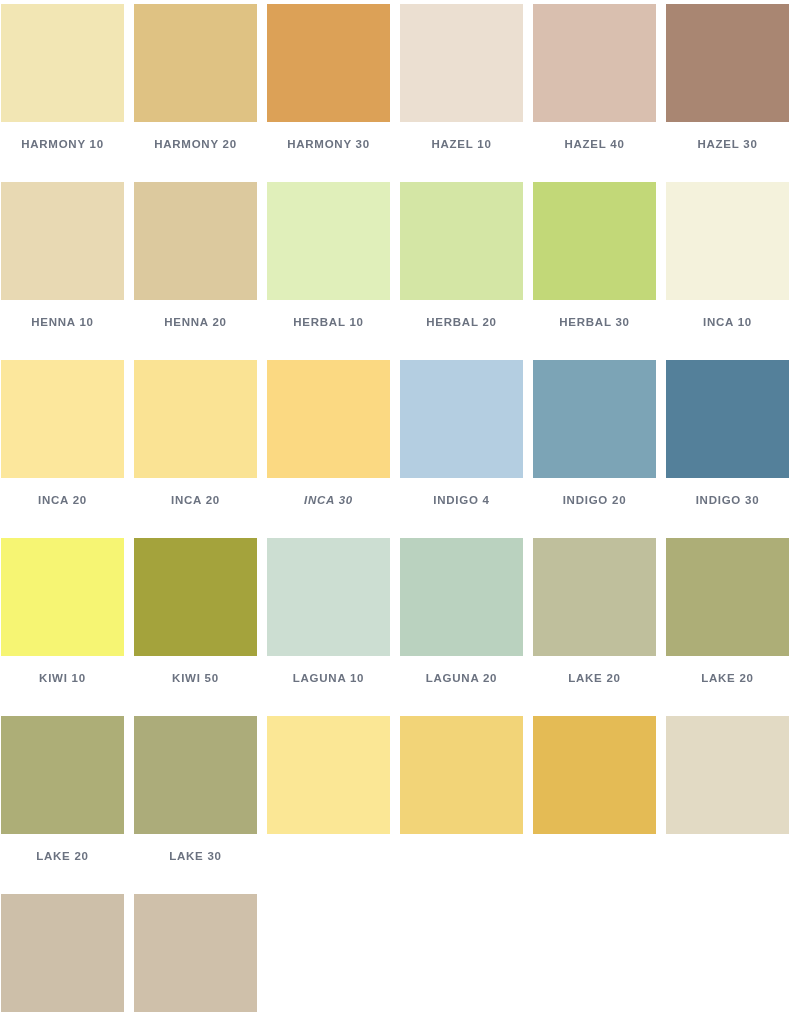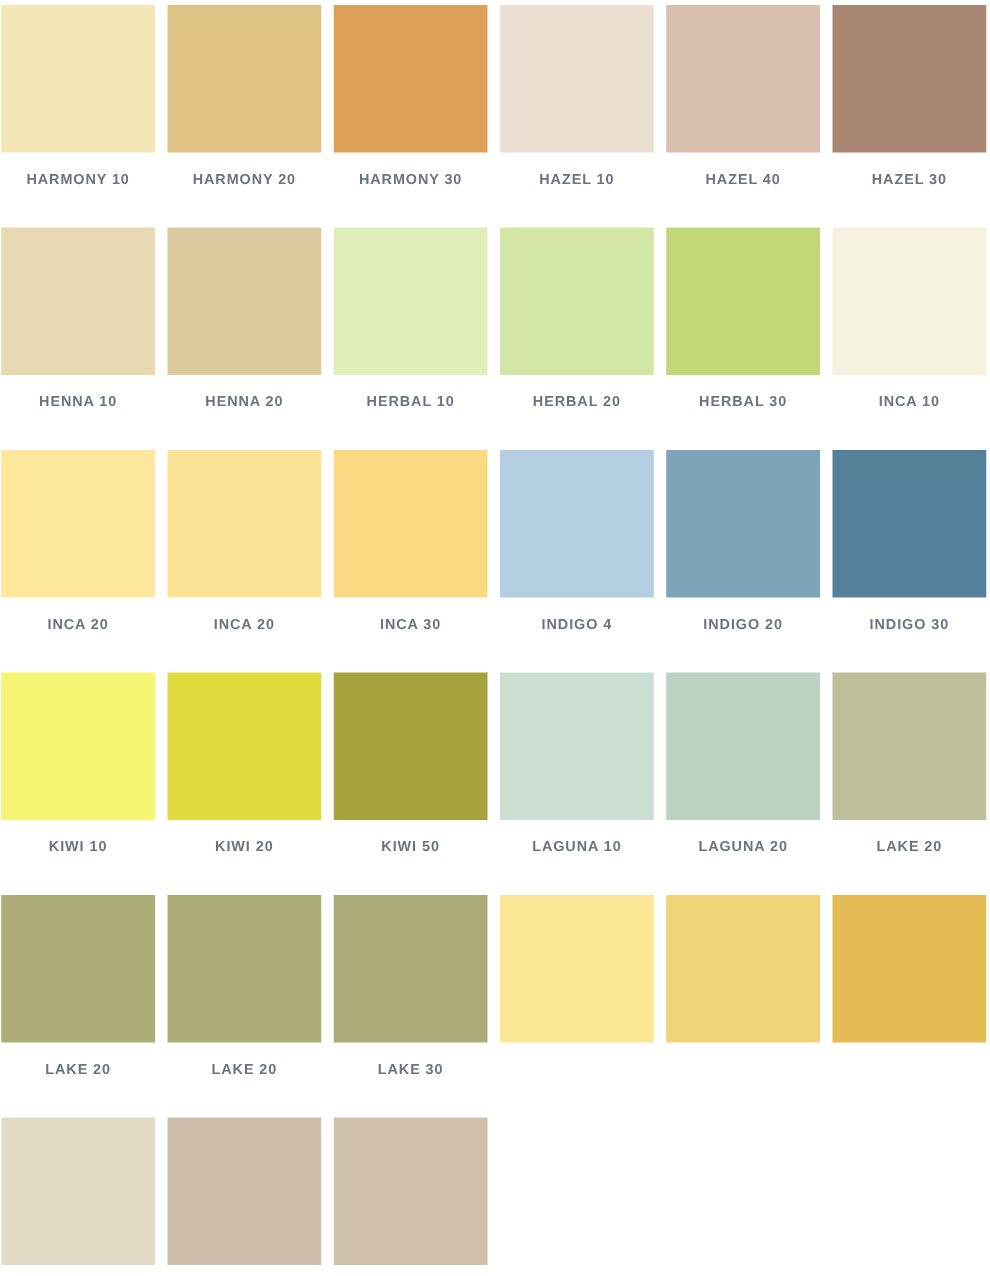--- a/index.html
+++ b/index.html
@@ -119,21 +119,21 @@
     <span class="swatch-label" style="color: rgb(107, 114, 128);">INCA 20</span>
   </div>
 
   <div class="swatch-cell">
     <span class="swatch-chip" style="background-color: rgb(250, 227, 148);"></span>
     <span class="swatch-label" style="color: rgb(107, 114, 128);">INCA 20</span>
   </div>
 
   <div class="swatch-cell">
     <span class="swatch-chip" style="background-color: rgb(251, 217, 130);"></span>
-    <span class="swatch-label" style="color: rgb(107, 114, 128);">INCA 30</span>
+    <span class="swatch-label" style="color: rgb(107, 114, 128); font-style: italic;">INCA 30</span>
   </div>
 
   <div class="swatch-cell">
     <span class="swatch-chip" style="background-color: rgb(180, 206, 225);"></span>
     <span class="swatch-label" style="color: rgb(107, 114, 128);">INDIGO 4</span>
   </div>
 
   <div class="swatch-cell">
     <span class="swatch-chip" style="background-color: rgb(124, 164, 182);"></span>
     <span class="swatch-label" style="color: rgb(107, 114, 128);">INDIGO 20</span>
@@ -142,24 +142,20 @@
   <div class="swatch-cell">
     <span class="swatch-chip" style="background-color: rgb(84, 128, 154);"></span>
     <span class="swatch-label" style="color: rgb(107, 114, 128);">INDIGO 30</span>
   </div>
 
   <div class="swatch-cell">
     <span class="swatch-chip" style="background-color: rgb(246, 245, 115);"></span>
     <span class="swatch-label" style="color: rgb(107, 114, 128);">KIWI 10</span>
   </div>
 
-  <div class="swatch-cell">
-    <span class="swatch-chip" style="background-color: rgb(223, 219, 63);"></span>
-    <span class="swatch-label" style="color: rgb(107, 114, 128);">KIWI 20</span>
-  </div>
 
   <div class="swatch-cell">
     <span class="swatch-chip" style="background-color: rgb(164, 163, 60);"></span>
     <span class="swatch-label" style="color: rgb(107, 114, 128);">KIWI 50</span>
   </div>
 
   <div class="swatch-cell">
     <span class="swatch-chip" style="background-color: rgb(204, 222, 210);"></span>
     <span class="swatch-label" style="color: rgb(107, 114, 128);">LAGUNA 10</span>
   </div>

